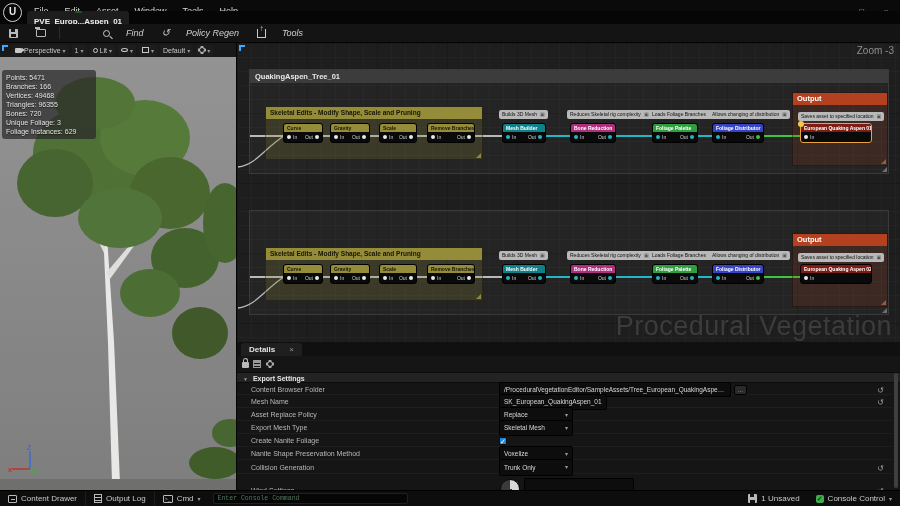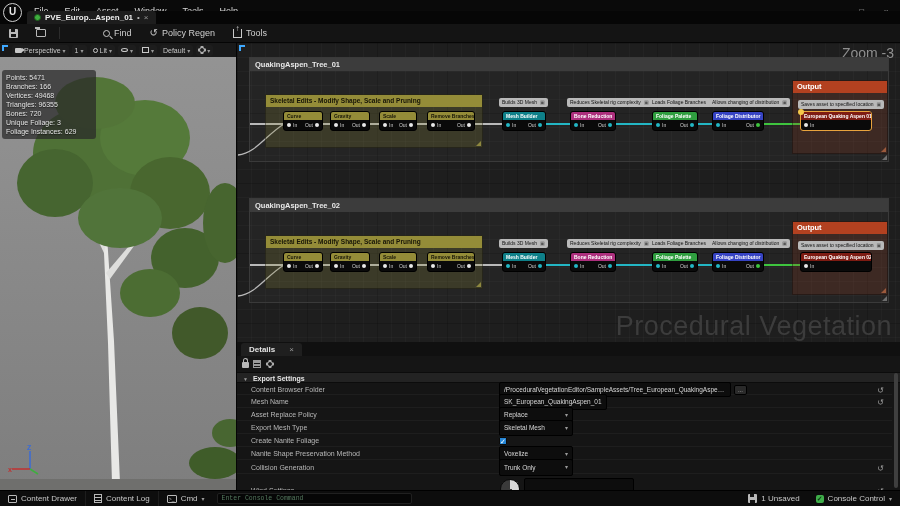--- a/index.html
+++ b/index.html
@@ -10,28 +10,28 @@
   
   #titlebar { left:0; top:0; width:900px; height:11px; background:#0a0a0a; }
   #ue-logo { left:3px; top:3px; width:19px; height:19px; border-radius:50%; border:1.5px solid #cfcfcf; color:#e8e8e8; font-size:10px; font-weight:bold; text-align:center; line-height:16px; z-index:5; }
   .menu-item { font-size:9px; color:#d6d6d6; padding:0 8px; line-height:11px; display:inline-block; cursor:default; }
   #menubar { left:26px; top:0; height:11px; }
   #win-controls { right:4px; top:0; height:11px; }
   .win-btn { display:inline-block; width:20px; text-align:center; color:#b9b9b9; font-size:8px; line-height:11px; }
 
   
   #tabbar { left:0; top:11px; width:900px; height:13px; background:#060606; }
-  #asset-tab { left:27px; top:0; height:13px; background:#1d1d1d; border-radius:3px 3px 0 0; padding:0 7px; display:flex; align-items:center; gap:4px; }
+  #asset-tab { left:27px; top:0; height:13px; background:#1d1d1d; border-radius:3px 3px 0 0; padding:0 7px; display:flex; align-items:center; gap:4px;flex-direction:column; }
   #tab-dot { width:7px; height:7px; border-radius:50%; background:#3fae3f; border:1px solid #1c5c1c; }
   #tab-title { font-size:8px; font-weight:bold; color:#efefef; }
   #tab-mod { font-size:8px; color:#bbb; } #tab-close { font-size:8px; color:#999; }
 
   
   #toolbar { left:0; top:24px; width:900px; height:19px; background:#141414; border-bottom:1px solid #050505; display:flex; align-items:center; }
-  .tb-btn { display:flex; align-items:center; gap:4px; font-size:9px; color:#cfcfcf; padding:0 9px; height:19px; }
+  .tb-btn { display:flex; align-items:center; gap:16px; font-size:9px; color:#cfcfcf; padding:0 9px; height:19px;font-style:italic; }
   .tb-sep { width:1px; height:12px; background:#2c2c2c; margin:0 4px; }
   .floppy { width:9px; height:9px; background:#b9b9b9; border-radius:1px; position:relative; display:inline-block; }
   .floppy:before { content:""; position:absolute; left:2px; top:0; width:4px; height:3px; background:#141414; }
   .floppy:after { content:""; position:absolute; left:1.5px; bottom:0.5px; width:5px; height:3px; background:#141414; }
   .browse-ic { width:10px; height:8px; border:1px solid #b9b9b9; border-radius:1px; position:relative; display:inline-block; }
   .browse-ic:before { content:""; position:absolute; left:-2px; top:-3px; width:5px; height:2px; background:#b9b9b9; }
   .mag { width:7px; height:7px; border:1.3px solid #c9c9c9; border-radius:50%; position:relative; display:inline-block; }
   .mag:after { content:""; position:absolute; width:4px; height:1.3px; background:#c9c9c9; left:5px; top:6px; transform:rotate(45deg); }
   .regen-ic, .reset-arrow { font-size:10px; color:#c9c9c9; line-height:10px; }
   .export-ic { width:9px; height:9px; border:1px solid #c9c9c9; border-top:none; position:relative; display:inline-block; }
@@ -55,23 +55,23 @@
 
   
   #graph { left:236px; top:43px; width:664px; height:299px; background:#1e1e1e;
     background-image:
       linear-gradient(rgba(0,0,0,0.28) 1px, transparent 1px),
       linear-gradient(90deg, rgba(0,0,0,0.28) 1px, transparent 1px),
       linear-gradient(rgba(255,255,255,0.025) 1px, transparent 1px),
       linear-gradient(90deg, rgba(255,255,255,0.025) 1px, transparent 1px);
     background-size:70px 70px, 70px 70px, 14px 14px, 14px 14px;
     overflow:hidden; border-left:1px solid #050505; }
-  #zoom-label { right:6px; top:2px; font-size:14px; color:#8f8f8f; }
+  #zoom-label { right:6px; top:2px; font-size:10px; color:#8f8f8f; }
   #watermark { right:8px; bottom:0px; font-size:27px; font-weight:normal; color:#3c3c3c; letter-spacing:0.5px; }
-  .gsection { position:absolute; left:12px; width:640px; border:1px solid #3a3a3a; background:rgba(255,255,255,0.028); }
+  .gsection { position:absolute; left:12px; width:640px; border:1px solid #3a3a3a; background:rgba(255,255,255,0.028);margin-top:12px; }
   .gsec-header { position:absolute; left:0; top:0; width:100%; height:13px; background:#3c3c3c; color:#e9e9e9; font-size:7.5px; font-weight:bold; line-height:13px; padding-left:5px; }
   .comment { position:absolute; border:1px solid rgba(0,0,0,0.35); }
   .comment-title { position:absolute; left:0; top:0; width:100%; height:12px; font-size:6.5px; font-weight:bold; line-height:12px; padding-left:4px; white-space:nowrap; overflow:hidden; }
   .gnode { position:absolute; background:#0a0a0a; border:1px solid #000; border-radius:3px; z-index:3; }
   .gnode-header { height:8px; border-radius:2px 2px 0 0; font-size:5px; font-weight:bold; line-height:8px; padding:0 3px; white-space:nowrap; overflow:hidden; }
   .gnode-pins { height:10px; display:flex; align-items:center; justify-content:space-between; padding:0 3px; font-size:5px; color:#cfcfcf; }
   .pin { width:4px; height:4px; border-radius:50%; display:inline-block; }
   .pinlab { display:flex; align-items:center; gap:2px; }
   .bubble { position:absolute; background:#b9b9b9; color:#111; font-size:5px; line-height:9px; padding:0 3px; border-radius:2px; white-space:nowrap; z-index:3; }
   .bubble:after { content:"▣"; font-size:5px; color:#555; margin-left:3px; }
@@ -374,21 +374,20 @@
             <div class="gnode-pins">
               <span class="pinlab">
                 <span class="pin" style="background: rgb(232, 232, 232);"></span>
                 <span>In</span>
               </span>
             </div>
             <span class="sel-dot"></span>
           </div>
         </div>
         <div class="gsection" style="top: 155px; height: 105px;">
-          <div class="gsec-header" style="background: rgb(60, 60, 60);">QuakingAspen_Tree_02</div>
           <div class="resize-tri"></div>
           <svg width="50" height="45" style="position: absolute; left: -12px; top: 55px; z-index: 1; overflow: visible;">
             <path d="M0,42 C18,40 28,22 46,11" stroke="#b9b9b9" stroke-width="1.3" fill="none"></path>
           </svg>
           <span class="wire" style="left: 0px; top: 65px; width: 256px; background: rgb(185, 185, 185);"></span>
           <span class="wire" style="left: 256px; top: 65px; width: 208px; background: rgb(35, 182, 196);"></span>
           <span class="wire" style="left: 464px; top: 65px; width: 92px; background: rgb(62, 196, 62);"></span>
           <div class="comment" style="left: 15px; top: 36px; width: 218px; height: 54px; background: rgba(143, 136, 56, 0.22); z-index: 2;">
             <div class="comment-title" style="background: rgb(148, 140, 56); color: rgb(23, 21, 7);">Skeletal Edits - Modify Shape, Scale and Pruning</div>
             <div class="resize-tri" style="border-bottom-color: rgb(141, 135, 63);"></div>
@@ -614,21 +613,21 @@
     <div class="abs" id="det-scroll"></div>
   </div>
 
   <div class="abs" id="statusbar">
     <span class="sb-item">
       <span class="drawer-ic"></span>
       <span>Content Drawer</span>
     </span>
     <span class="sb-item">
       <span class="log-ic"></span>
-      <span>Content Log</span>
+      <span>Output Log</span>
     </span>
     <span class="sb-item" style="border-right:none">
       <span class="cmd-ic">&gt;_</span>
       <span>Cmd</span>
       <span class="chev">▾</span>
     </span>
     <input id="console-input" placeholder="Enter Console Command" style="">
     <span class="sb-right">
       <span class="sb-item" style="border-right:none">
         <span class="floppy"></span>

